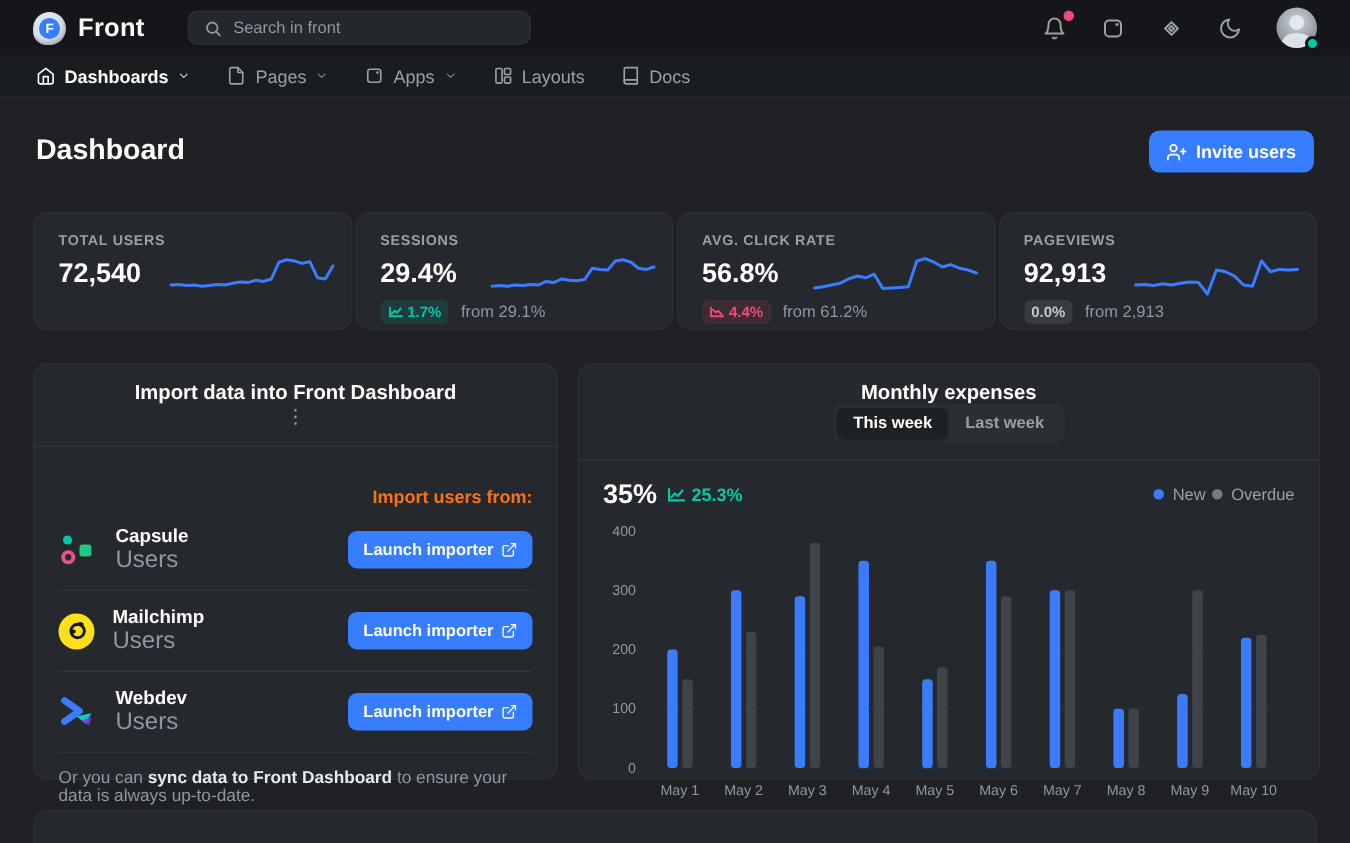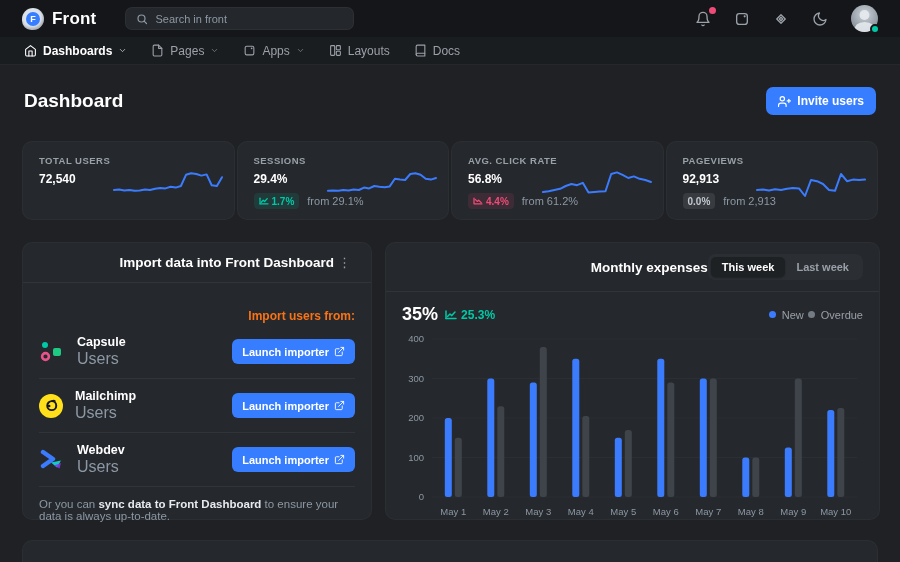--- a/index.html
+++ b/index.html
@@ -69,34 +69,34 @@
     font-size:12px; font-weight:bold; padding:7px 12px; display:inline-flex;
     align-items:center; gap:6px; cursor:pointer; font-family:"Liberation Sans",sans-serif;
   }
   .btn-primary svg { width:13px; height:13px; }
   
   .card { background:#25282c; border-radius:10px; border:1px solid rgba(255,255,255,.03); }
   
   .stats-row { display:flex; gap:2px; margin:26px 22px 0 22px; }
   .stat-card { flex:1; position:relative; padding:13px 14px 12px 16px; height:79px; }
   .stat-label { font-size:9.5px; font-weight:bold; letter-spacing:.05em; color:#98a0a8; text-transform:uppercase; }
-  .stat-value { font-size:12px; font-weight:bold; color:#fff; margin-top:6px; }
+  .stat-value { font-size:18px; font-weight:bold; color:#fff; margin-top:6px; }
   .stat-meta { display:flex; align-items:center; gap:8px; margin-top:7px; }
   .badge { font-size:10px; font-weight:bold; border-radius:4px; padding:2.5px 5px; display:inline-flex; align-items:center; gap:3px; }
   .badge svg { width:10px; height:8px; }
   .badge.up   { color:#00c9a7; background:rgba(0,201,167,.12); }
   .badge.down { color:#ed4c78; background:rgba(237,76,120,.12); }
   .badge.flat { color:#c3c9d1; background:rgba(255,255,255,.09); }
   .stat-from { font-size:11px; color:#8c98a4; }
   .sparkline { position:absolute; right:10px; top:16px; }
   
   .main-row { display:flex; gap:13px; margin:22px 22px 0 22px; height:278px; }
   .card-header {
     display:flex; align-items:center; justify-content:flex-end;
-    padding:11px 16px; border-bottom:1px solid rgba(255,255,255,.06);
+    padding:11px 16px; border-bottom:1px solid rgba(255,255,255,.06);flex-direction:column;
   }
   .card-title { font-size:13.5px; font-weight:bold; color:#fff; }
   .kebab { color:#9aa0a8; cursor:pointer; font-size:13px; letter-spacing:0; line-height:1; padding:2px 4px; }
   
   .import-card { width:350px; flex:none; display:flex; flex-direction:column; }
   .import-body { padding:13px 16px 10px 16px; flex:1; display:flex; flex-direction:column; }
   .import-desc { font-size:12px; line-height:1.5; color:#9aa2ab; }
   .import-subtitle { font-size:12px; font-weight:bold; color:#f97316; margin-top:13px;text-align:right; }
   .import-list { margin-top:2px; }
   .import-row {

